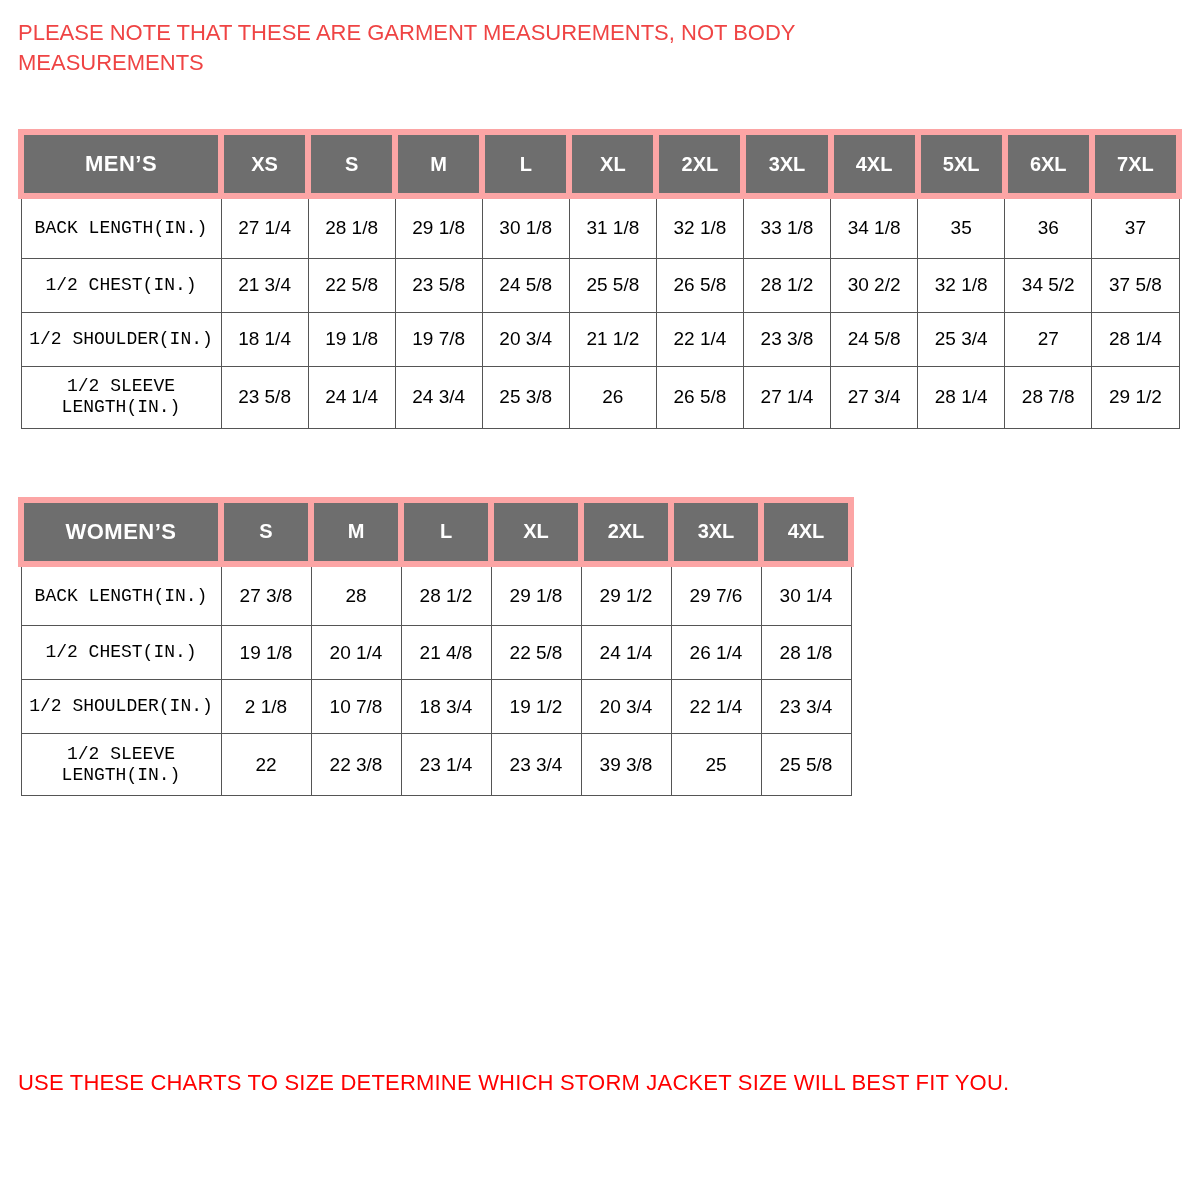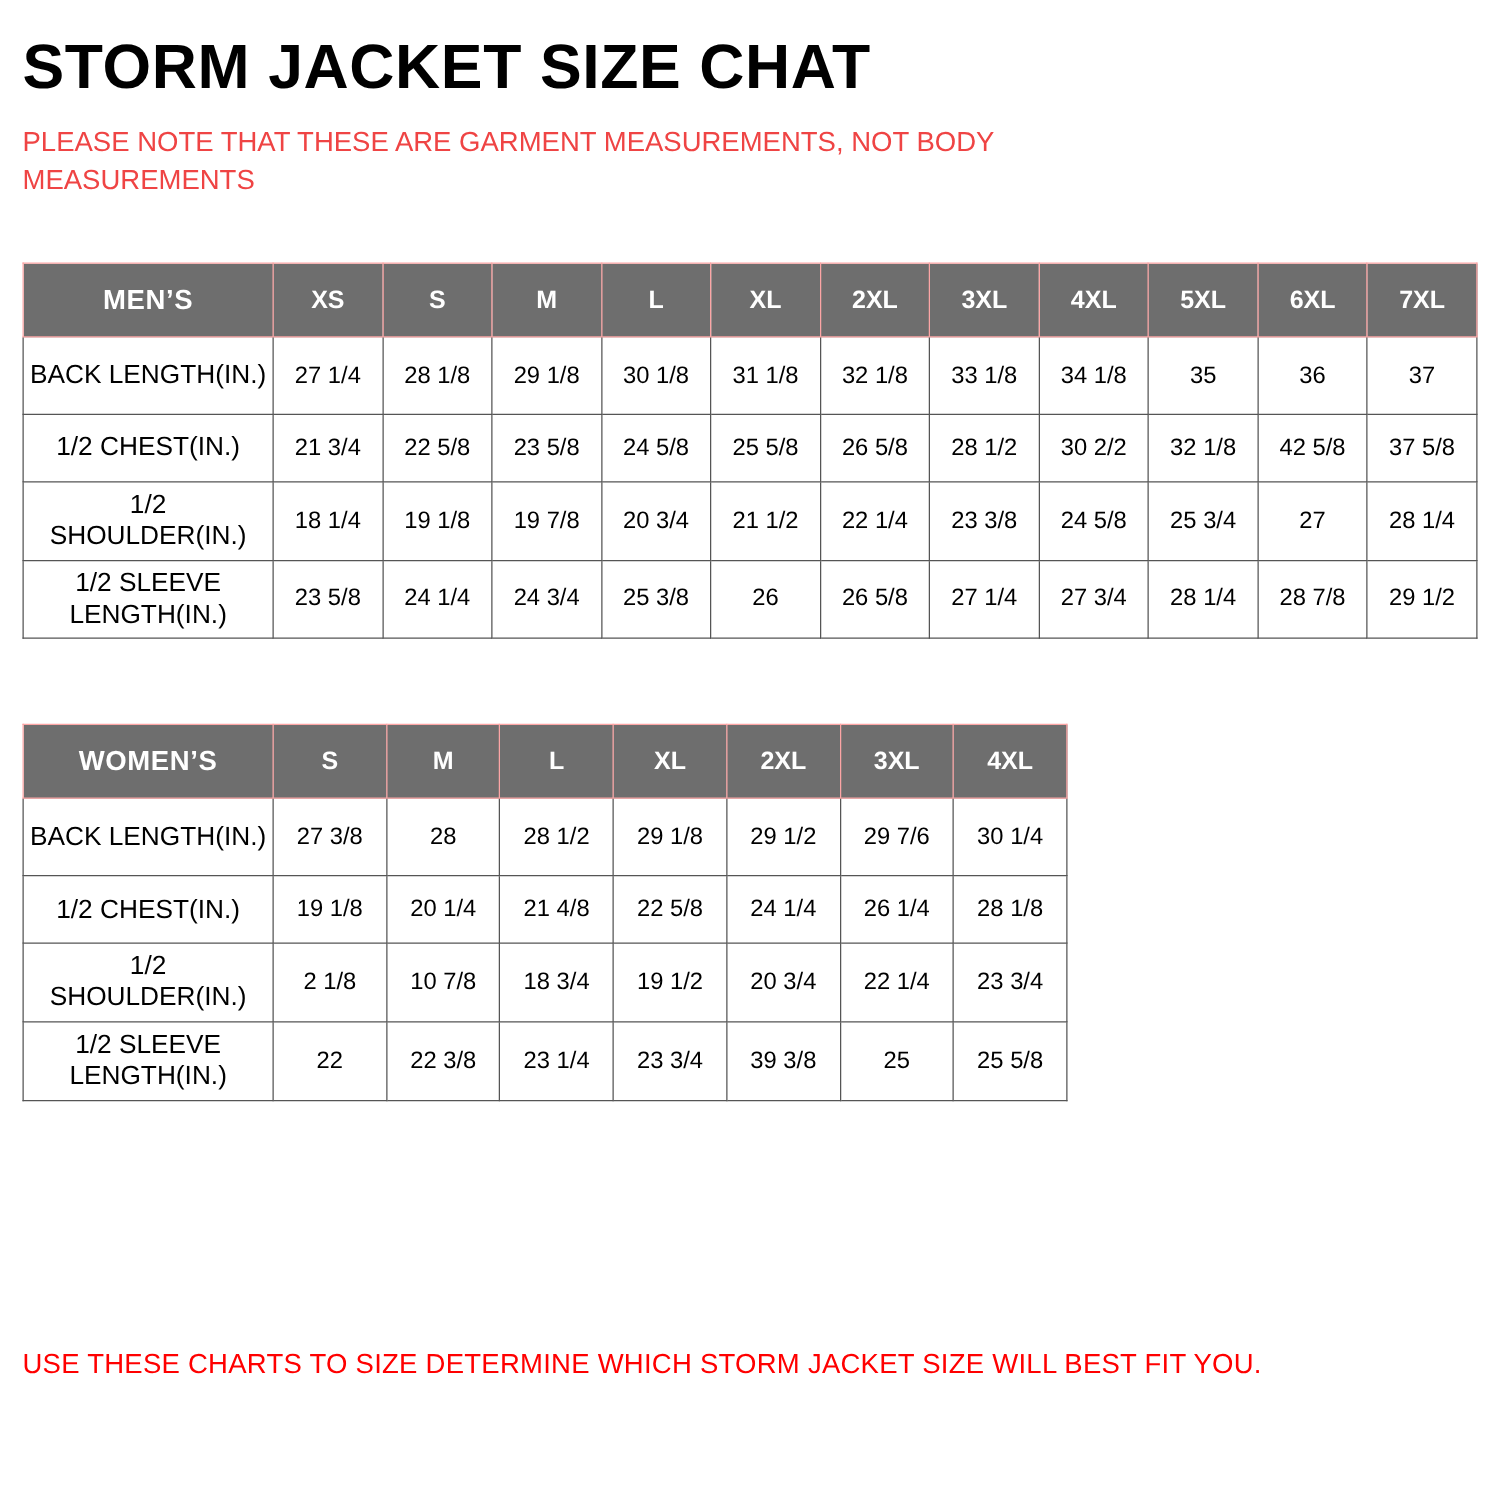--- a/index.html
+++ b/index.html
@@ -59,30 +59,31 @@
     padding: 4px 2px;
     line-height: 1.18;
     background: #ffffff;
   }
   thead th {
     background: #6e6e6e;
     color: #ffffff;
     font-weight: bold;
     font-size: 20px;
     height: 50px;
-    border: 1px solid #fca5a5;
+    border: 6px solid #fca5a5;
   }
   thead th.cat {
     font-size: 22px;
     letter-spacing: 0.5px;
   }
   tbody td.rowlabel {
-    font-size: 21px;
+    font-size: 18px;
     font-weight: normal;
     padding: 6px 4px;
+    font-family: Liberation Mono, monospace;
   }
   tbody tr {
     height: 54px;
   }
   tbody tr.tall {
     height: 62px;
   }
   .footer-note {
     position: absolute;
     left: 18px;
@@ -91,21 +92,20 @@
     font-size: 22px;
     font-weight: 500;
     letter-spacing: 0.2px;
   }
 </style>
 </head>
 <body>
 
 <div class="page">
 
-  <h1 class="title">STORM JACKET SIZE CHAT</h1>
 
   <p class="note">PLEASE NOTE THAT THESE ARE GARMENT MEASUREMENTS, NOT BODY MEASUREMENTS</p>
 
   <table class="men">
     <colgroup>
       <col style="width:200px">
     </colgroup>
     <thead>
       <tr>
         <th class="cat">MEN’S</th>
@@ -141,21 +141,21 @@
         <td class="rowlabel">1/2 CHEST(IN.)</td>
         <td>21 3/4</td>
         <td>22 5/8</td>
         <td>23 5/8</td>
         <td>24 5/8</td>
         <td>25 5/8</td>
         <td>26 5/8</td>
         <td>28 1/2</td>
         <td>30 2/2</td>
         <td>32 1/8</td>
-        <td>42 5/8</td>
+        <td>34 5/2</td>
         <td>37 5/8</td>
       </tr>
       <tr>
         <td class="rowlabel">1/2 SHOULDER(IN.)</td>
         <td>18 1/4</td>
         <td>19 1/8</td>
         <td>19 7/8</td>
         <td>20 3/4</td>
         <td>21 1/2</td>
         <td>22 1/4</td>

